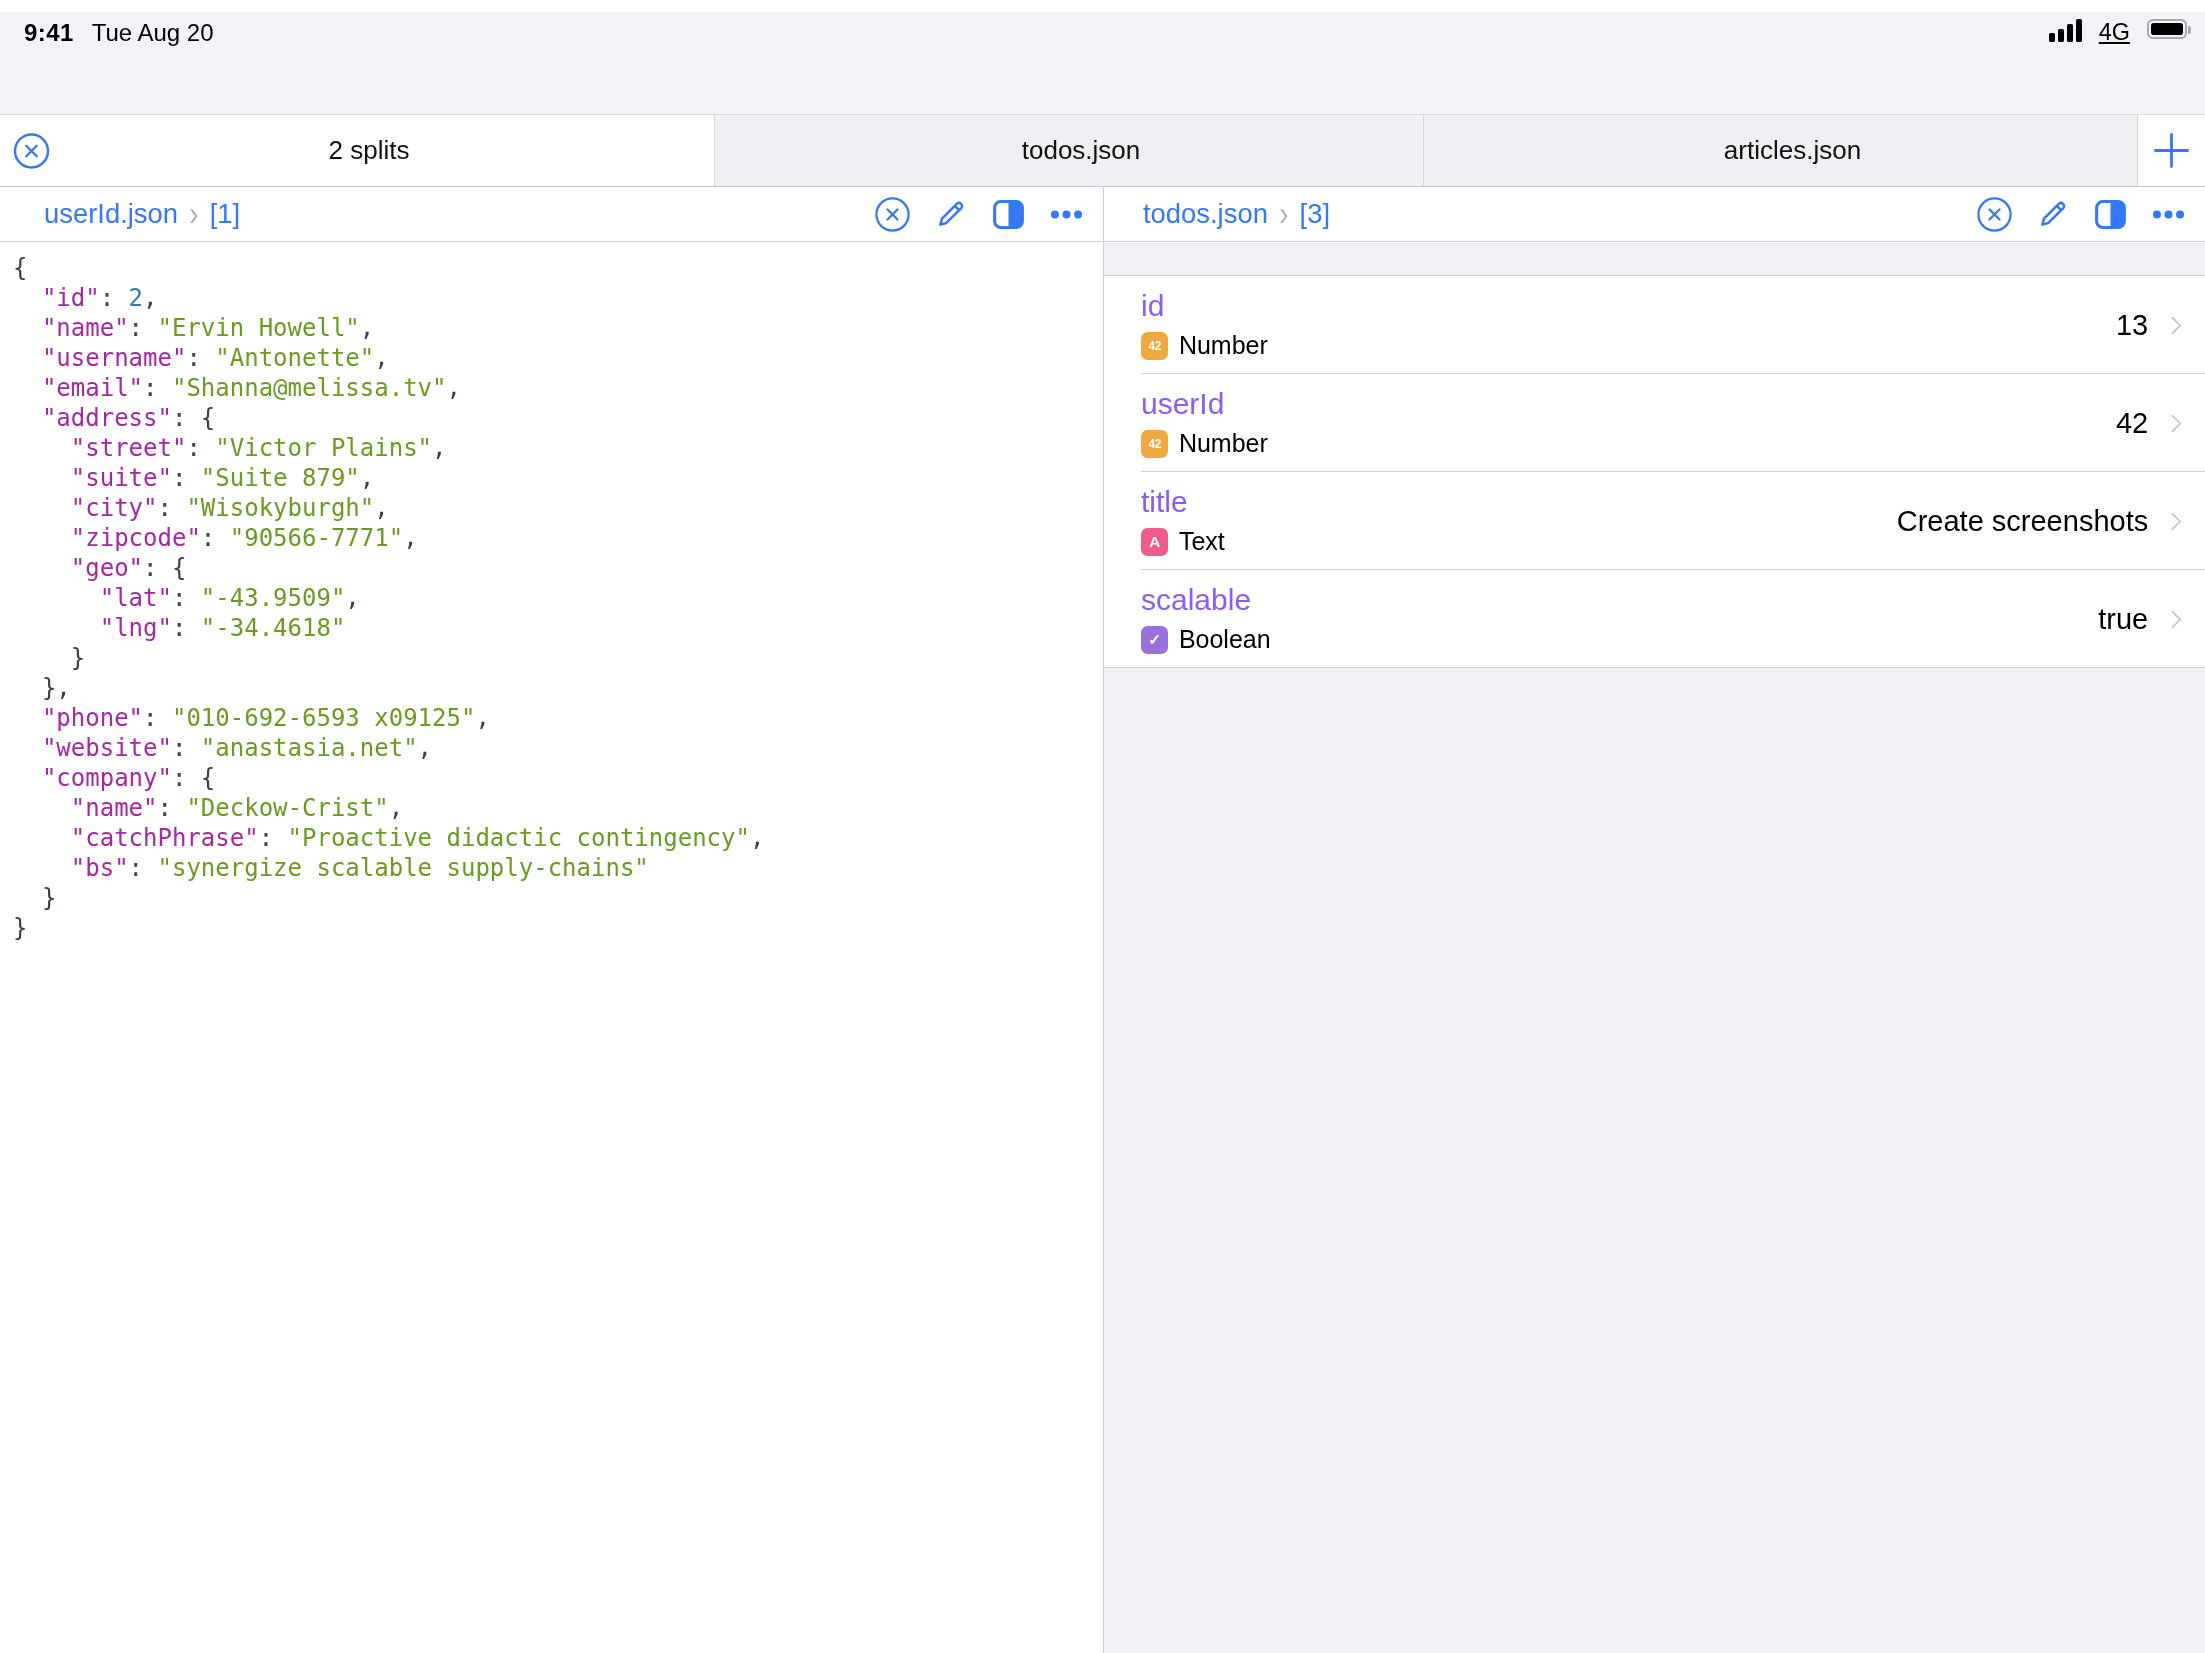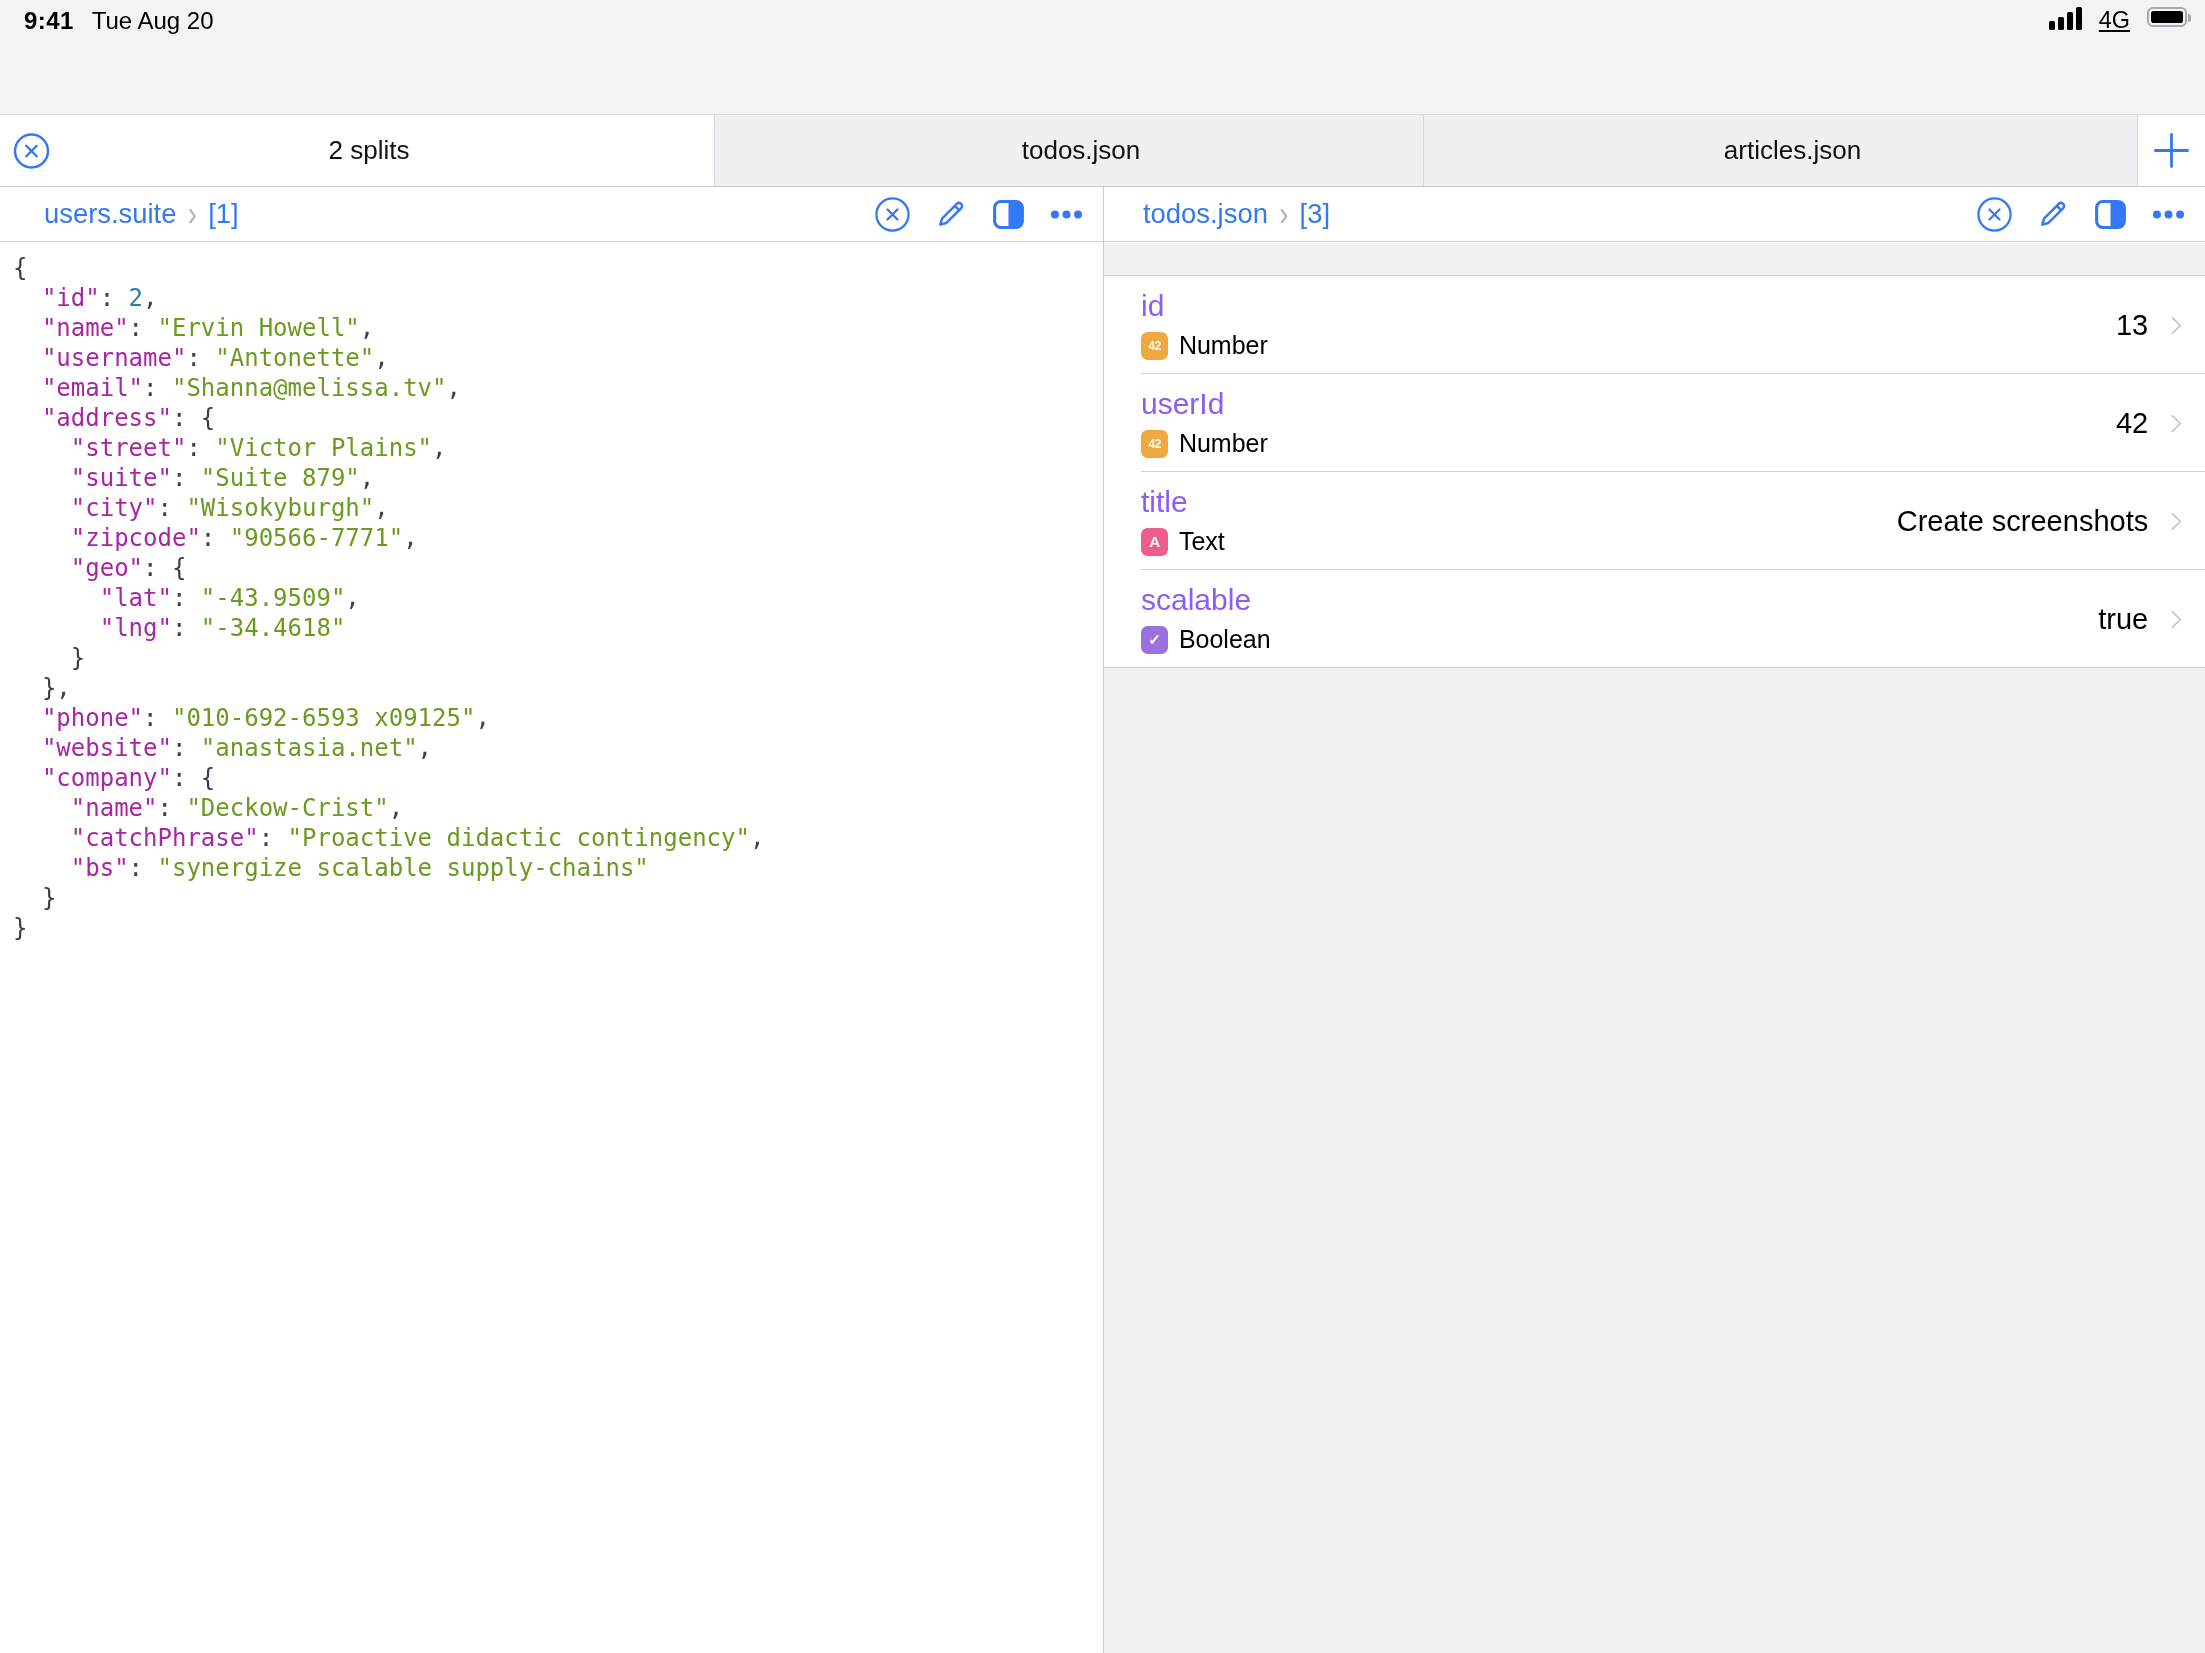--- a/index.html
+++ b/index.html
@@ -4,21 +4,21 @@
 <style>
   * { margin:0; padding:0; box-sizing:border-box; }
   html,body { background:#ffffff; }
   .screen {
     position:relative; width:2205px; height:1653px; overflow:hidden;
     font-family:"Liberation Sans", sans-serif; color:#000;
     background:#ffffff;
   }
 
   
-  .top-area { position:absolute; left:0; top:0; width:2205px; height:114px; background:var(--bg-gray); }
+  .top-area { position:absolute; left:0; top:12px; width:2205px; height:114px; background:var(--bg-gray); }
   .status-bar { position:absolute; left:0; top:0; width:100%; height:44px; }
   .status-left { position:absolute; left:24px; top:7.3px; display:flex; align-items:center; gap:18px; }
   .status-time { font-size:24px; font-weight:600; letter-spacing:0.4px; }
   .status-date { font-size:24px; font-weight:400; }
   .status-right { position:absolute; right:18px; top:7.3px; display:flex; align-items:flex-start; gap:17px; height:29px;text-decoration:underline; }
   .signal { display:flex; align-items:flex-end; gap:3.2px; height:22.6px; }
   .signal i { display:block; width:5.7px; background:#000; border-radius:1.6px; }
   .signal i:nth-child(1){height:9px;} .signal i:nth-child(2){height:13px;}
   .signal i:nth-child(3){height:18px;} .signal i:nth-child(4){height:22.6px;}
   .net-label { font-size:23.4px; }
@@ -127,21 +127,21 @@
     <div class="tab-add">
       <svg width="37" height="37" viewBox="0 0 46 46" fill="none" stroke="currentColor" stroke-width="3.5" stroke-linecap="round">
           <path d="M23 3 V43 M3 23 H43"></path>
         </svg>
     </div>
   </div>
 
   <div class="pane pane-left">
     <div class="pane-header">
       <div class="breadcrumb">
-        <span class="crumb-file">users.suite</span>
+        <span class="crumb-file">userId.json</span>
         <span class="crumb-sep">›</span>
         <span class="crumb-index">[1]</span>
       </div>
       <div class="header-actions">
         <span class="hicon">
           <svg viewBox="0 0 46 46" fill="none" stroke="currentColor" stroke-width="2.8">
               <circle cx="23" cy="23" r="20"></circle>
               <path stroke-linecap="round" d="M16.8 16.8 L29.2 29.2 M29.2 16.8 L16.8 29.2"></path>
             </svg>
         </span>

